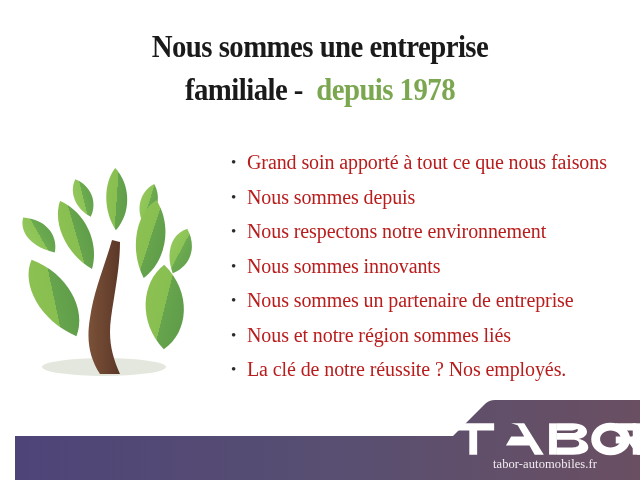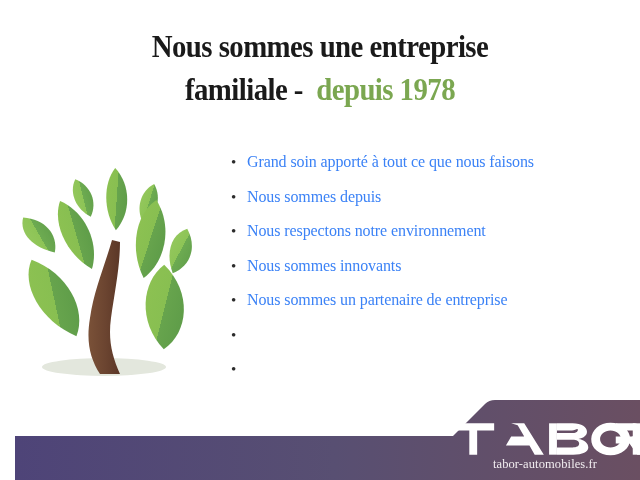--- a/index.html
+++ b/index.html
@@ -60,22 +60,22 @@
   }
   .bullet-dot {
     width: 16px;
     flex: 0 0 16px;
     font-size: 15px;
     color: #2b2b2b;
     line-height: 20px;
     text-align: left;
   }
   .bullet-text {
-    font-size: 16px;
-    color: #3b82f6;
+    font-size: 20px;
+    color: #b91c1c;
     letter-spacing: -0.1px;
     white-space: nowrap;
   }
 
   
   .tree-wrap {
     position: absolute;
     left: 8px;
     top: 150px;
     width: 210px;
@@ -188,23 +188,25 @@
     <div class="bullet-row">
       <span class="bullet-dot">•</span>
       <span class="bullet-text">Nous sommes innovants</span>
     </div>
     <div class="bullet-row">
       <span class="bullet-dot">•</span>
       <span class="bullet-text">Nous sommes un partenaire de entreprise</span>
     </div>
     <div class="bullet-row">
       <span class="bullet-dot">•</span>
-    </div>
-    <div class="bullet-row">
-      <span class="bullet-dot">•</span>
+      <span class="bullet-text">Nous et notre région sommes liés</span>
+    </div>
+    <div class="bullet-row">
+      <span class="bullet-dot">•</span>
+      <span class="bullet-text">La clé de notre réussite ? Nos employés.</span>
     </div>
   </div>
 
   <div class="footer">
     <svg width="640" height="82" viewBox="0 0 640 82" xmlns="http://www.w3.org/2000/svg" aria-hidden="true">
       <defs>
         <linearGradient id="footG" x1="0" y1="0" x2="1" y2="0">
           <stop offset="0%" stop-color="#4e4478"></stop>
           <stop offset="50%" stop-color="#584f72"></stop>
           <stop offset="100%" stop-color="#6b4f61"></stop>

